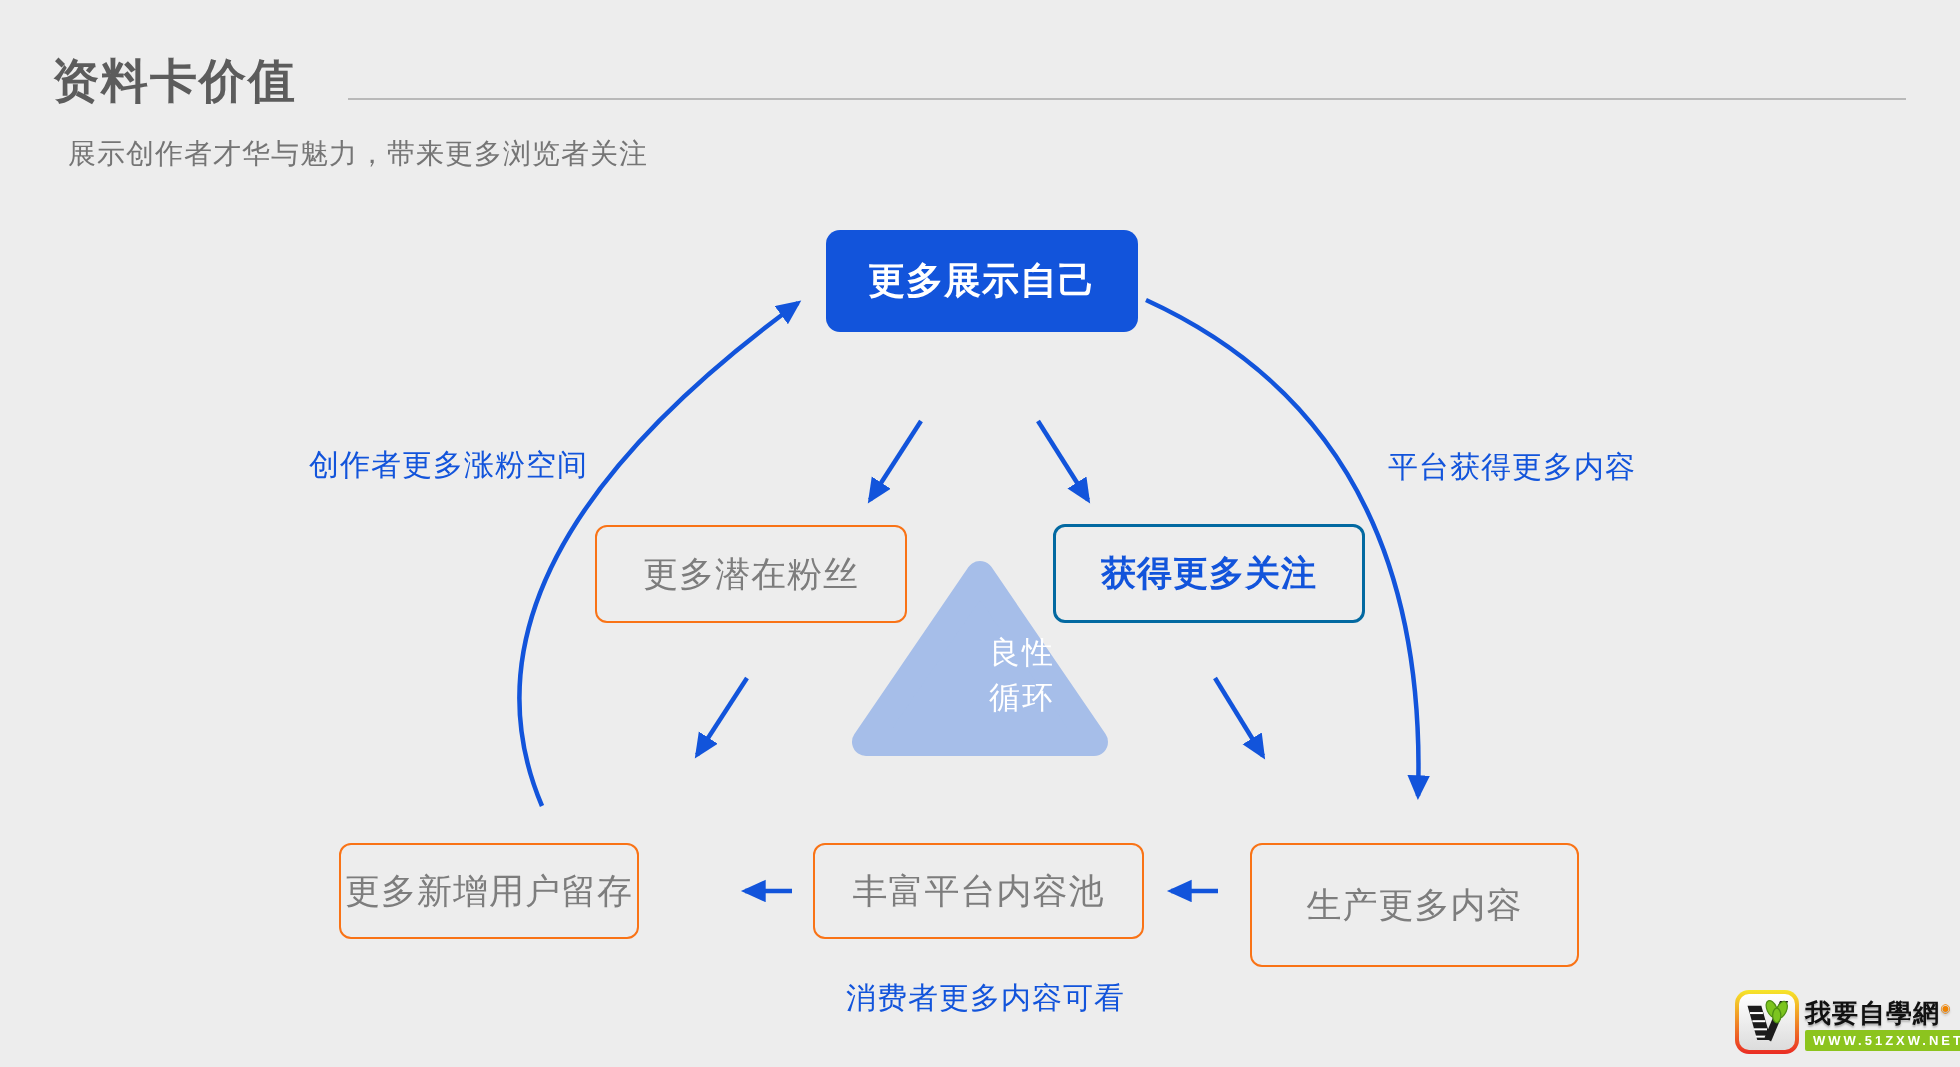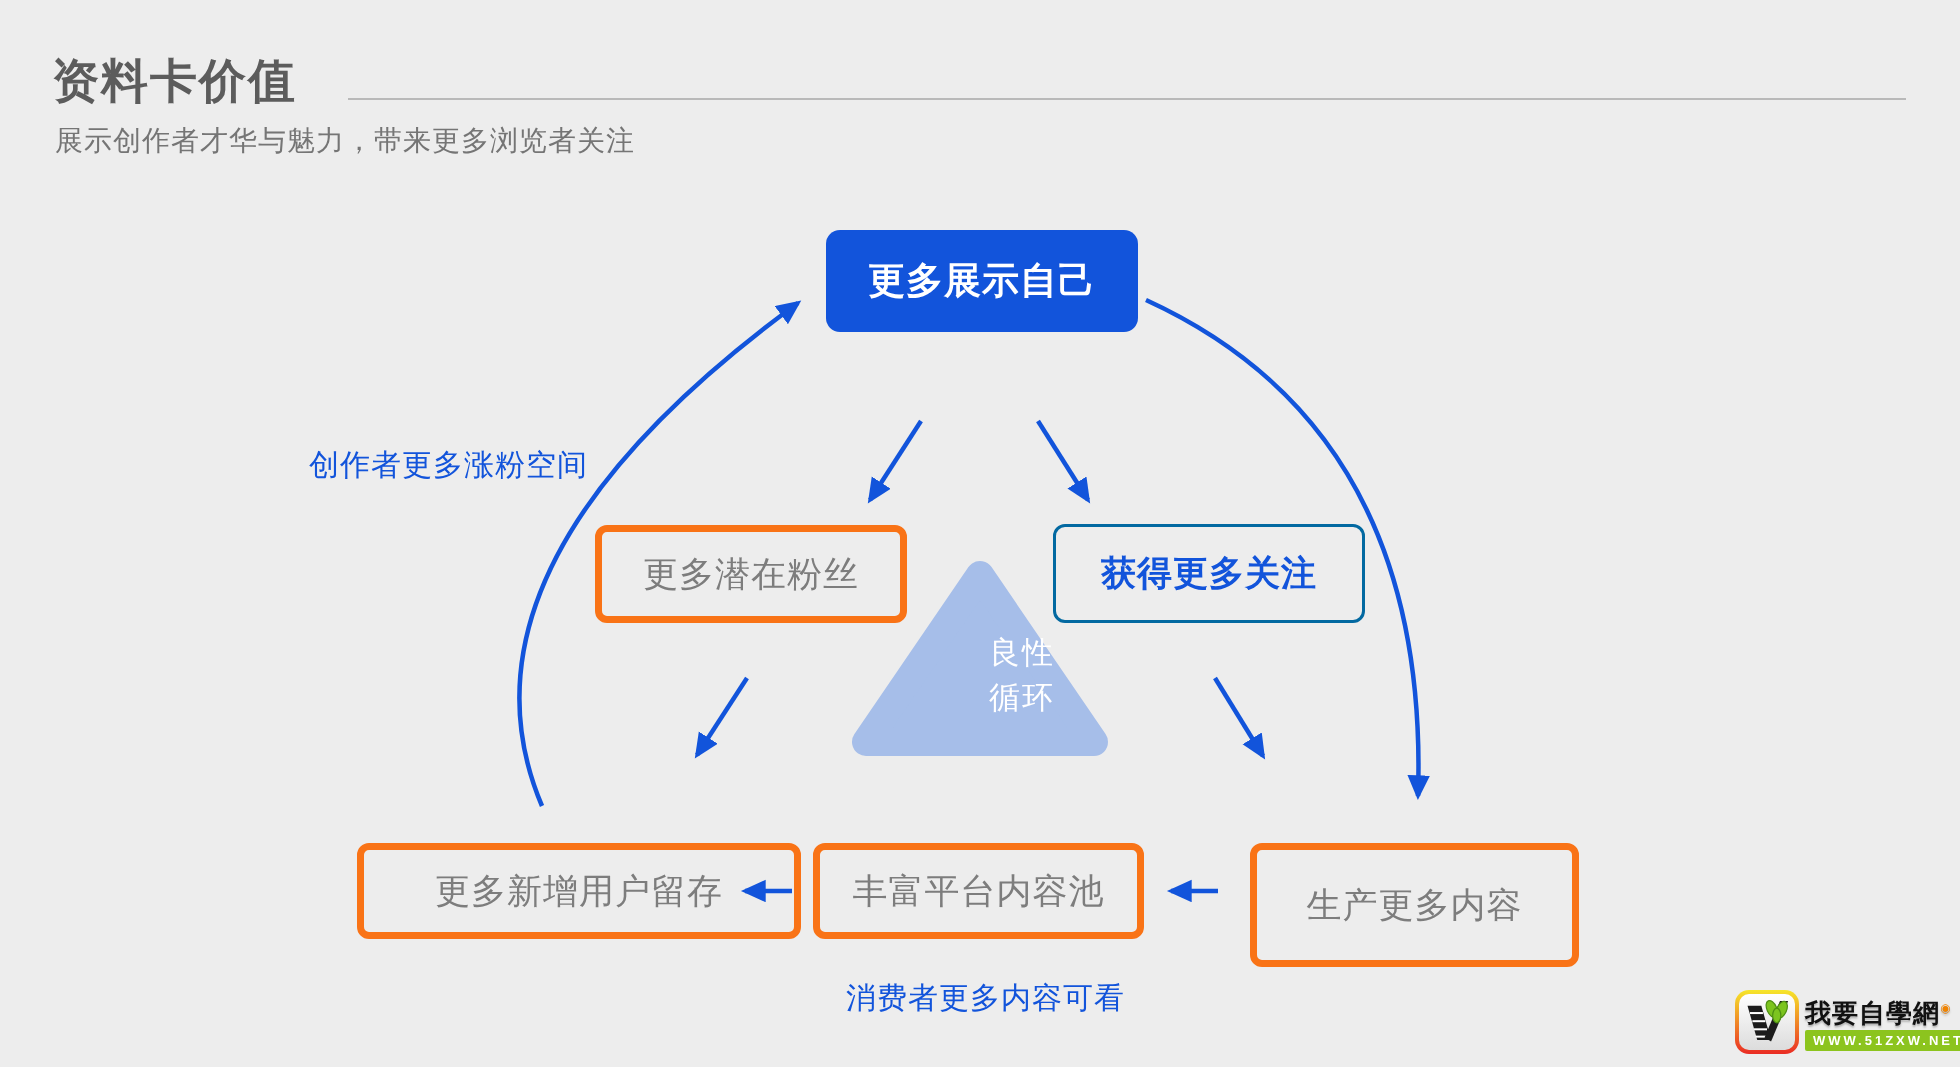--- a/index.html
+++ b/index.html
@@ -10,41 +10,41 @@
   }
   
   .page-title{
     position:absolute;left:52px;top:50px;margin:0;
     font-size:47px;font-weight:700;color:#5c5c5c;letter-spacing:2px;
   }
   .title-rule{
     position:absolute;left:348px;top:98px;width:1558px;height:2px;background:#b9b9b9;
   }
   .page-subtitle{
-    position:absolute;left:55px;top:122px;margin:0;
+    position:absolute;left:55px;top:122px;margin:13px;
     font-size:28px;color:#757575;letter-spacing:1px;
   }
   
   .box{
     position:absolute;display:flex;align-items:center;justify-content:center;
     box-sizing:border-box;border-radius:12px;letter-spacing:1px;white-space:nowrap;text-align:center;
   }
   .box.blue-fill{
     background:#1254db;color:#ffffff;font-size:37px;font-weight:700;border-radius:14px;
   }
   .box.gray-outline{
-    border:7px solid #f97316;color:#7d7d7d;font-size:35px;
+    border:2px solid #f97316;color:#7d7d7d;font-size:35px;
   }
   .box.blue-outline{
     border:3px solid #0369a1;color:#1254db;font-size:35px;font-weight:700;
   }
   #box-top{left:826px;top:230px;width:312px;height:102px;}
   #box-mid-left{left:595px;top:525px;width:312px;height:98px;}
   #box-mid-right{left:1053px;top:524px;width:312px;height:99px;}
-  #box-bottom-left{left:357px;top:843px;width:444px;height:96px;font-family:Liberation Mono, monospace;}
+  #box-bottom-left{left:339px;top:843px;width:300px;height:96px;font-family:Liberation Mono, monospace;}
   #box-bottom-mid{left:813px;top:843px;width:331px;height:96px;}
   #box-bottom-right{left:1250px;top:843px;width:329px;height:124px;}
   
   .flow-label{
     position:absolute;color:#1254db;font-size:30px;letter-spacing:1px;white-space:nowrap;
   }
   #label-left{left:309px;top:445px;}
   #label-right{left:1388px;top:447px;}
   #label-bottom{left:846px;top:978px;}
   
@@ -119,20 +119,21 @@
   </div>
 
   <div id="box-top" class="box blue-fill">更多展示自己</div>
   <div id="box-mid-left" class="box gray-outline">更多潜在粉丝</div>
   <div id="box-mid-right" class="box blue-outline">获得更多关注</div>
   <div id="box-bottom-left" class="box gray-outline">更多新增用户留存</div>
   <div id="box-bottom-mid" class="box gray-outline">丰富平台内容池</div>
   <div id="box-bottom-right" class="box gray-outline">生产更多内容</div>
 
   <div id="label-left" class="flow-label">创作者更多涨粉空间</div>
+  <div id="label-right" class="flow-label">平台获得更多内容</div>
   <div id="label-bottom" class="flow-label">消费者更多内容可看</div>
 
   <div class="watermark">
     <div class="wm-badge">
       <div class="wm-badge-inner">
         <svg width="52" height="52" viewBox="0 0 64 64" xmlns="http://www.w3.org/2000/svg">
 
           <polygon points="8,12 25,12 37,54 20,54" fill="#1c1c1c"></polygon>
           <line x1="11" y1="21" x2="27" y2="21" stroke="#ffffff" stroke-width="2.5"></line>
           <line x1="14" y1="31" x2="30" y2="31" stroke="#ffffff" stroke-width="2.5"></line>

